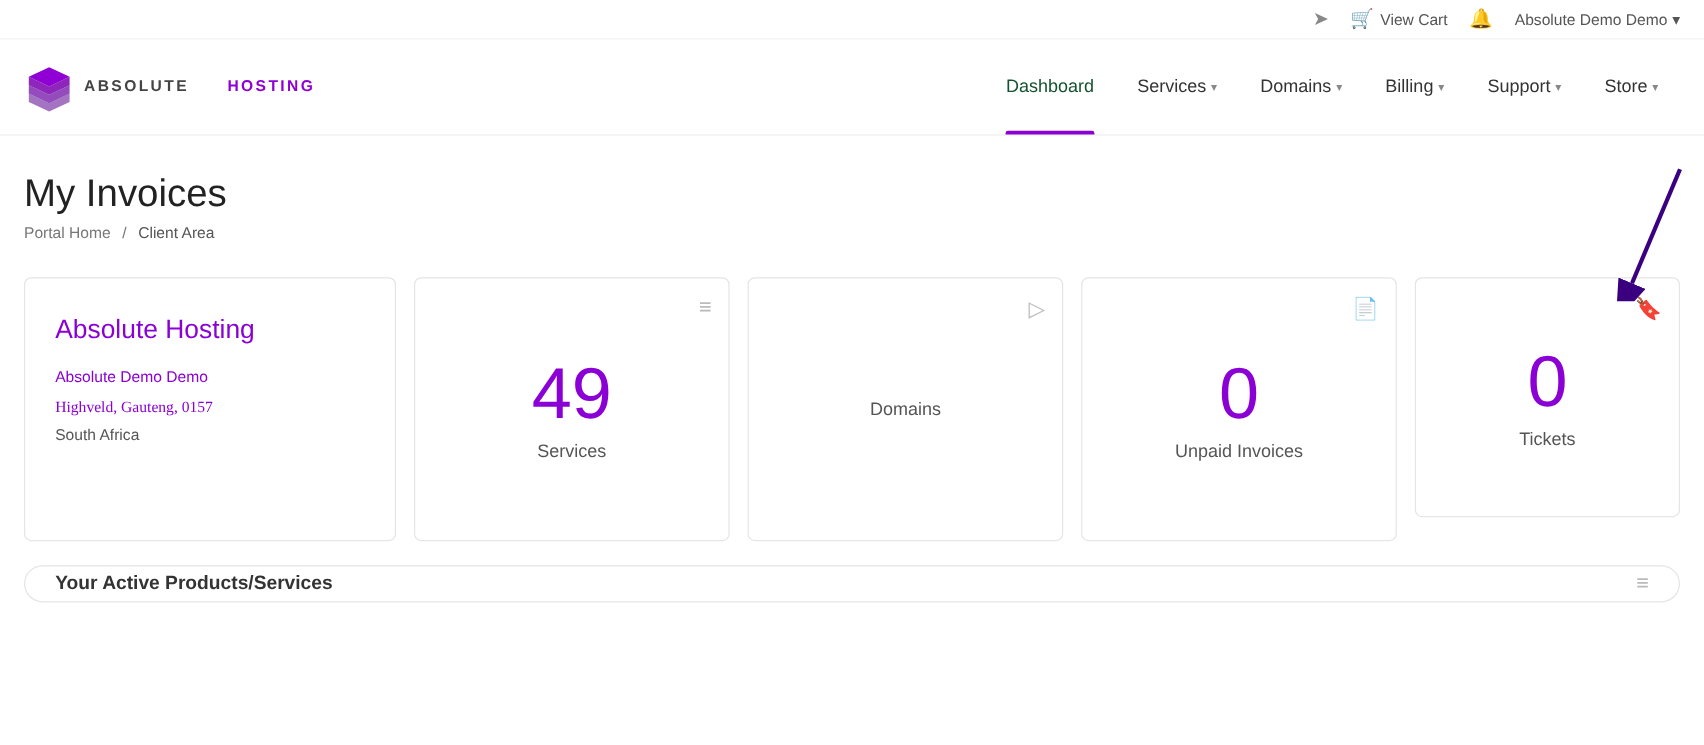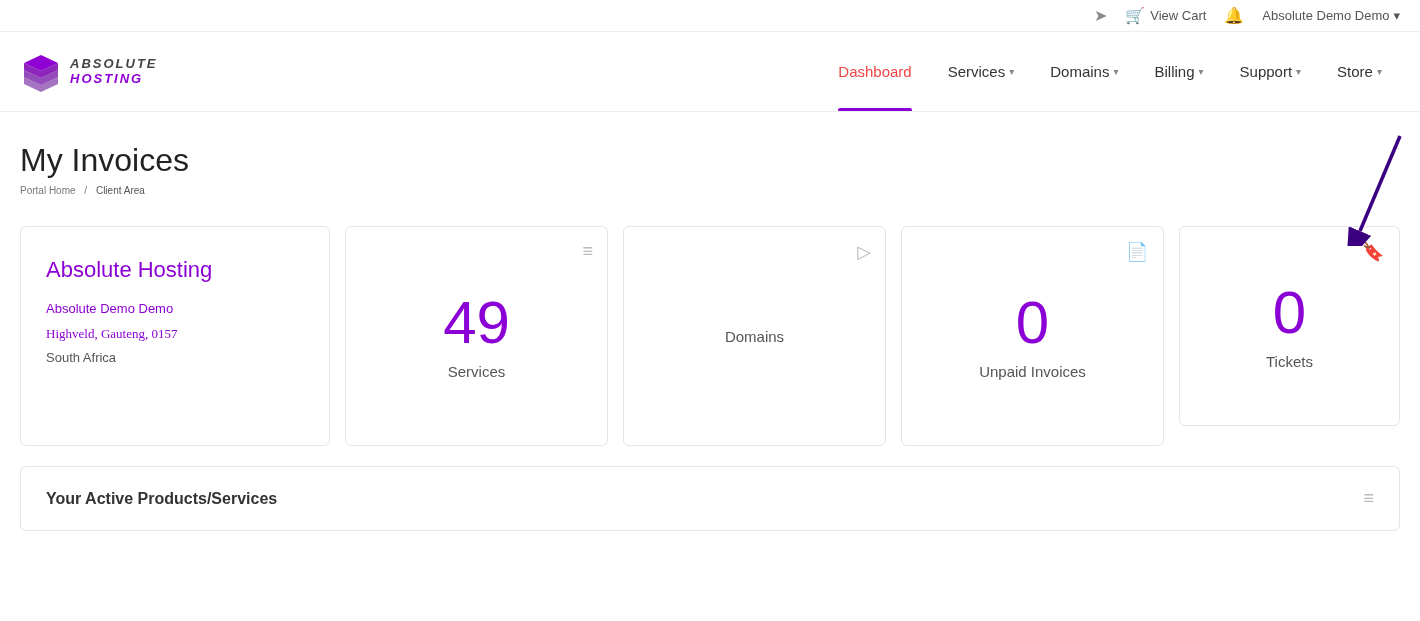--- a/index.html
+++ b/index.html
@@ -23,54 +23,54 @@
     .navbar {
       display: flex;
       align-items: center;
       padding: 0 20px;
       border-bottom: 1px solid #eee;
       background: #fff;
       height: 80px;
     }
     .logo-area { display: flex; align-items: center; gap: 8px; margin-right: auto; }
     .logo-icon { width: 42px; height: 42px; }
-    .logo-text { display: flex; flex-direction: column; line-height: 1.1; font-style: italic; }
+    .logo-text { display: flex; line-height: 1.1; }
     .logo-text-top { font-size: 13px; font-weight: 700; color: #444; letter-spacing: 2px; }
-    .logo-text-bottom { font-size: 13px; font-weight: 700; color: #9000d4; letter-spacing: 2px; }
+    .logo-text-bottom { font-size: 13px; font-weight: 700; color: #9000d4; letter-spacing: 2px; margin-left: 32px; }
 
     .nav-links { display: flex; align-items: stretch; height: 100%; gap: 0; }
     .nav-item {
       display: flex;
       align-items: center;
       gap: 4px;
       padding: 0 18px;
       cursor: pointer;
       color: #333;
       font-size: 15px;
       text-decoration: none;
       position: relative;
       height: 100%;
     }
-    .nav-item.active { color: #ef4444; }
+    .nav-item.active { color: #14532d; }
     .nav-item.active::after {
       content: '';
       position: absolute;
       bottom: 0;
       left: 18px;
       right: 18px;
       height: 3px;
       background: #8b00d4;
       border-radius: 2px 2px 0 0;
     }
     .chevron { font-size: 10px; color: #888; }
 
     
     .main { padding: 30px 20px 20px 20px; }
     .page-title { font-size: 32px; font-weight: 300; color: #222; margin-bottom: 6px; }
-    .breadcrumb { font-size: 10px; color: #777; margin-bottom: 30px; }
+    .breadcrumb { font-size: 13px; color: #777; margin-bottom: 30px; }
     .breadcrumb a { color: #777; text-decoration: none; }
     .breadcrumb-sep { margin: 0 6px; }
     .breadcrumb-current { color: #555; }
 
     
     .cards-row {
       display: flex;
       gap: 15px;
       margin-bottom: 20px;
     }
@@ -121,22 +121,22 @@
     }
     .stat-label {
       font-size: 15px;
       color: #555;
     }
 
     
     .section-card {
       background: #fff;
       border: 1px solid #e5e5e5;
-      border-radius: 6px;
-      padding: 21px 25px;
+      border-radius: 16px;
+      padding: 4px 25px;
     }
     .section-header {
       display: flex;
       align-items: center;
       justify-content: space-between;
     }
     .section-title { font-size: 16px; font-weight: 600; color: #333; }
     .section-icon { color: #bbb; font-size: 18px; }
 
     

